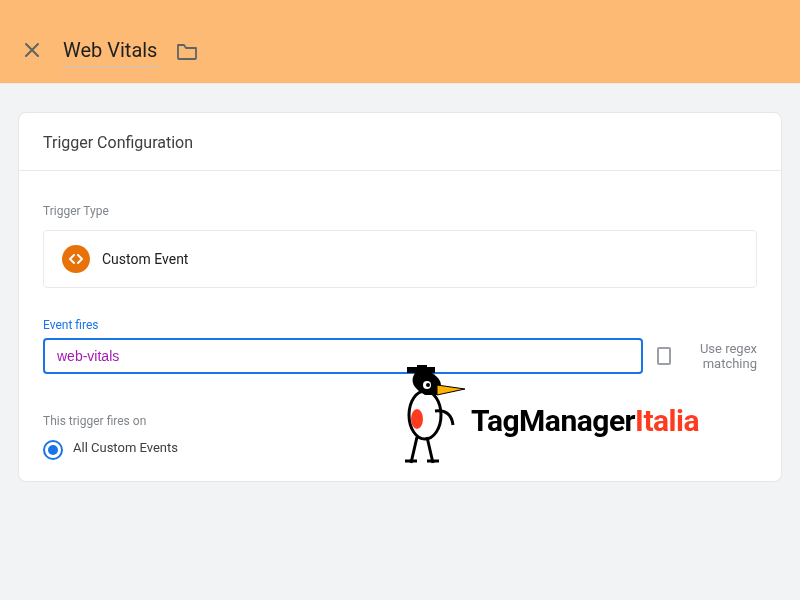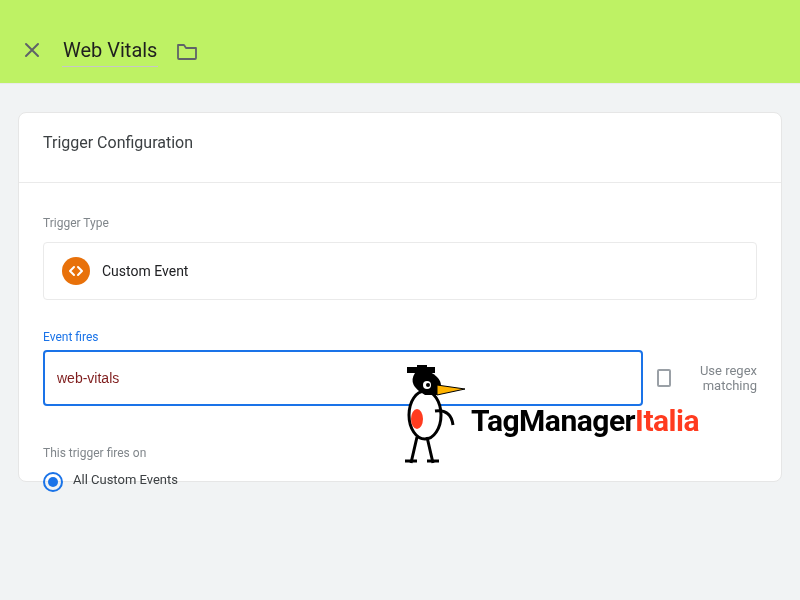--- a/index.html
+++ b/index.html
@@ -10,21 +10,21 @@
       height: 600px;
       overflow: hidden;
       color: #3c4043;
     }
     .topbar {
       display: flex;
       align-items: center;
       padding: 36px 24px 16px 24px;
       gap: 22px;
       border-bottom: 1px solid #eaeaea;
-      background: #bef264;
+      background: #fdba74;
     }
     .close-x {
       font-size: 18px;
       color: #5f6368;
       cursor: pointer;
       line-height: 1;
     }
     .title-wrap {
       display: flex;
       align-items: center;
@@ -46,21 +46,21 @@
     }
     .card {
       background: #fff;
       border-radius: 8px;
       border: 1px solid #e6e6e6;
       padding: 0;
       height: 370px;
       position: relative;
     }
     .card-header {
-      padding: 20px 24px 30px 24px;
+      padding: 20px 24px 18px 24px;
       font-size: 16px;
       border-bottom: 1px solid #eaeaea;
       color: #3c4043;
     }
     .card-content {
       padding: 20px 24px 24px 24px;
     }
     .label-sm {
       font-size: 12px;
       color: #80868b;
@@ -95,26 +95,26 @@
       margin-top: 30px;
       margin-bottom: 6px;
     }
     .event-row {
       display: flex;
       align-items: center;
       gap: 14px;
     }
     .event-input {
       flex: 0 0 600px;
-      height: 56px;
+      height: 36px;
       border: 2px solid #1a73e8;
       border-radius: 4px;
       padding: 0 12px;
       font-size: 14px;
-      color: #7f1d1d;
+      color: #a21caf;
       outline: none;
     }
     .cb-wrap {
       display: flex;
       align-items: center;
       gap: 8px;
     }
     .cb {
       width: 18px;
       height: 18px;

